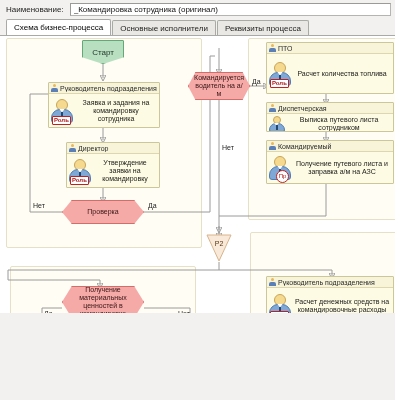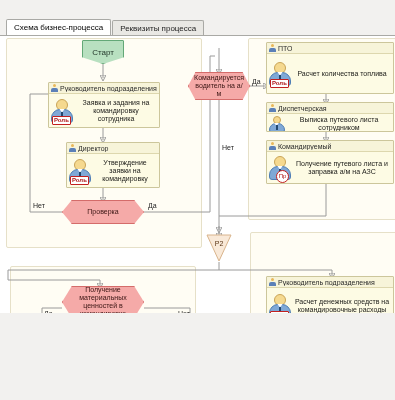--- a/index.html
+++ b/index.html
@@ -326,23 +326,28 @@
     color: #1c1c1c;
     background: transparent;
     white-space: nowrap;
   }
 </style>
 </head>
 <body>
 
 <div id="app">
 
+  <div class="name-row">
+    <span class="name-label">Наименование:</span>
+    <input class="name-input" type="text" value="_Командировка сотрудника (оригинал)" style="">
+  </div>
 
   <div class="tabbar">
     <div class="tab active">Схема бизнес-процесса</div>
+    <div class="tab">Основные исполнители</div>
     <div class="tab">Реквизиты процесса</div>
 
   </div>
 
   <div class="canvas">
     <div class="canvas-inner">
 
       <div class="lane" style="left:6px; top:2px; width:196px; height:210px;"></div>
       <div class="lane" style="left:248px; top:2px; width:152px; height:182px;"></div>
       <div class="lane" style="left:10px; top:230px; width:186px; height:140px;"></div>

